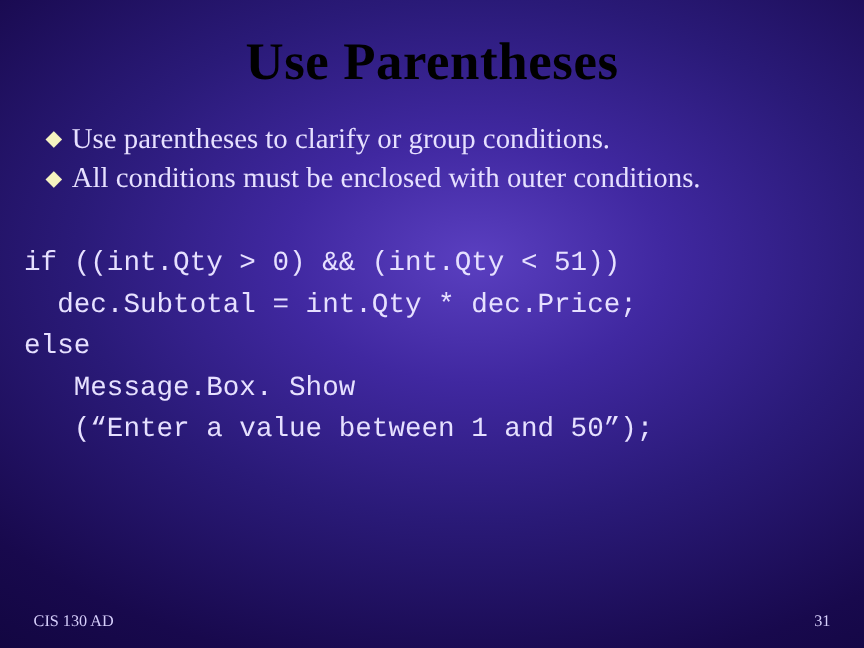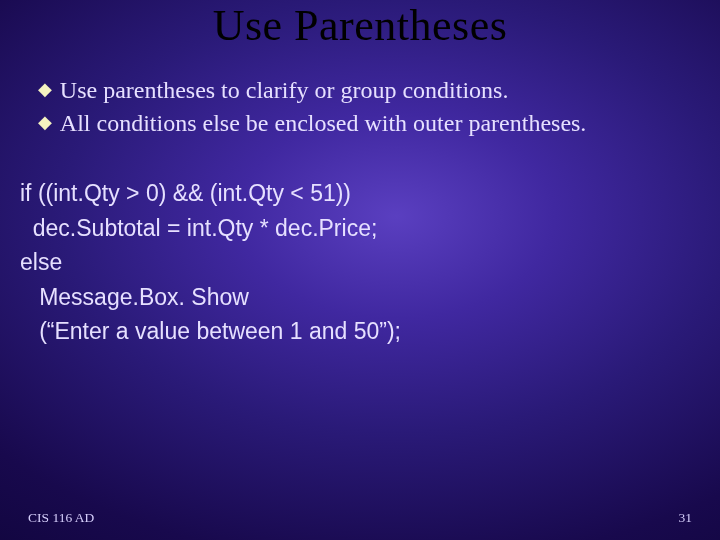--- a/index.html
+++ b/index.html
@@ -14,21 +14,22 @@
     height: 540px;
     background: radial-gradient(ellipse 110% 95% at 55% 40%, #5a3fc0 0%, #4028a0 20%, #2a1a78 42%, #18094d 68%, #0a0230 100%);
     position: relative;
     font-family: "Times New Roman", Times, serif;
     box-sizing: border-box;
   }
   .title {
     text-align: center;
     font-size: 44px;
     color: #000;
-    font-weight: 400;
+    padding-top: 26px;
+    font-weight: 700;
     letter-spacing: 0.5px;
   }
   .body {
     padding: 24px 38px 0 38px;
     color: #e6e0ff;
     font-size: 24px;
     line-height: 1.28;
   }
   .bullet-row {
     display: flex;
@@ -41,21 +42,21 @@
     color: #f5f3c0;
     margin-right: 8px;
     line-height: 1.6;
   }
   .bullet-text {
     flex: 1 1 auto;
   }
   .code {
     padding: 36px 20px 0 20px;
     color: #e6e0ff;
-    font-family: Liberation Sans, sans-serif;
+    font-family: Liberation Mono, monospace;
     font-size: 23px;
     line-height: 1.5;
     white-space: pre;
   }
   .footer {
     position: absolute;
     bottom: 14px;
     left: 28px;
     right: 28px;
     display: flex;
@@ -72,28 +73,28 @@
 
   <div class="title">Use Parentheses</div>
 
   <div class="body">
     <div class="bullet-row">
       <span class="bullet-icon">◆</span>
       <span class="bullet-text">Use parentheses to clarify  or group conditions.</span>
     </div>
     <div class="bullet-row">
       <span class="bullet-icon">◆</span>
-      <span class="bullet-text">All conditions else be enclosed with outer parentheses.</span>
+      <span class="bullet-text">All conditions must be enclosed with outer conditions.</span>
     </div>
   </div>
 
   <div class="code"><span>if ((int.Qty &gt; 0) &amp;&amp; (int.Qty &lt; 51))</span>
 <span>  dec.Subtotal = int.Qty * dec.Price;</span>
 <span>else</span>
 <span>   Message.Box. Show</span>
 <span>   (“Enter a value between 1 and 50”);</span></div>
 
   <div class="footer">
-    <span>CIS 116 AD</span>
+    <span>CIS 130 AD</span>
     <span>31</span>
   </div>
 
 </div>
 
 </body></html>

